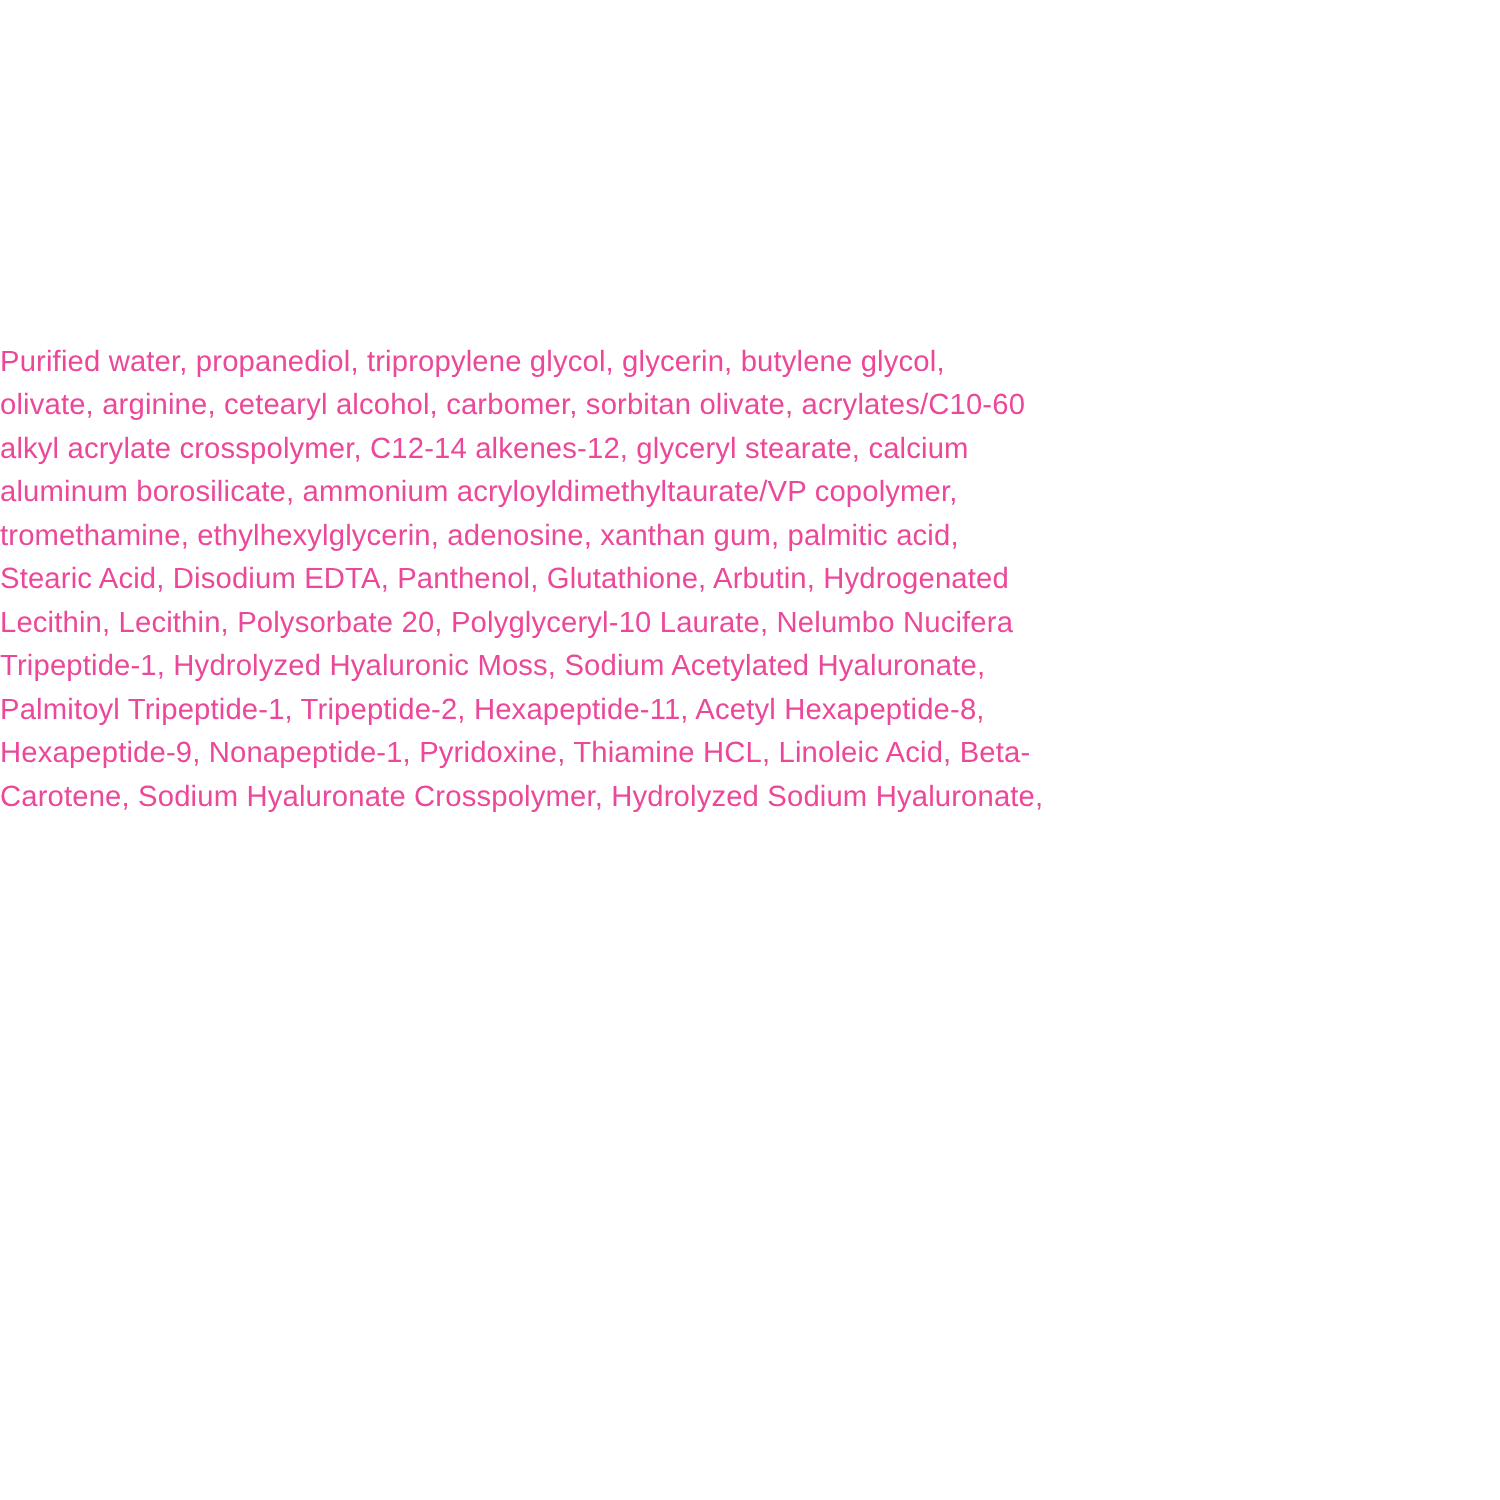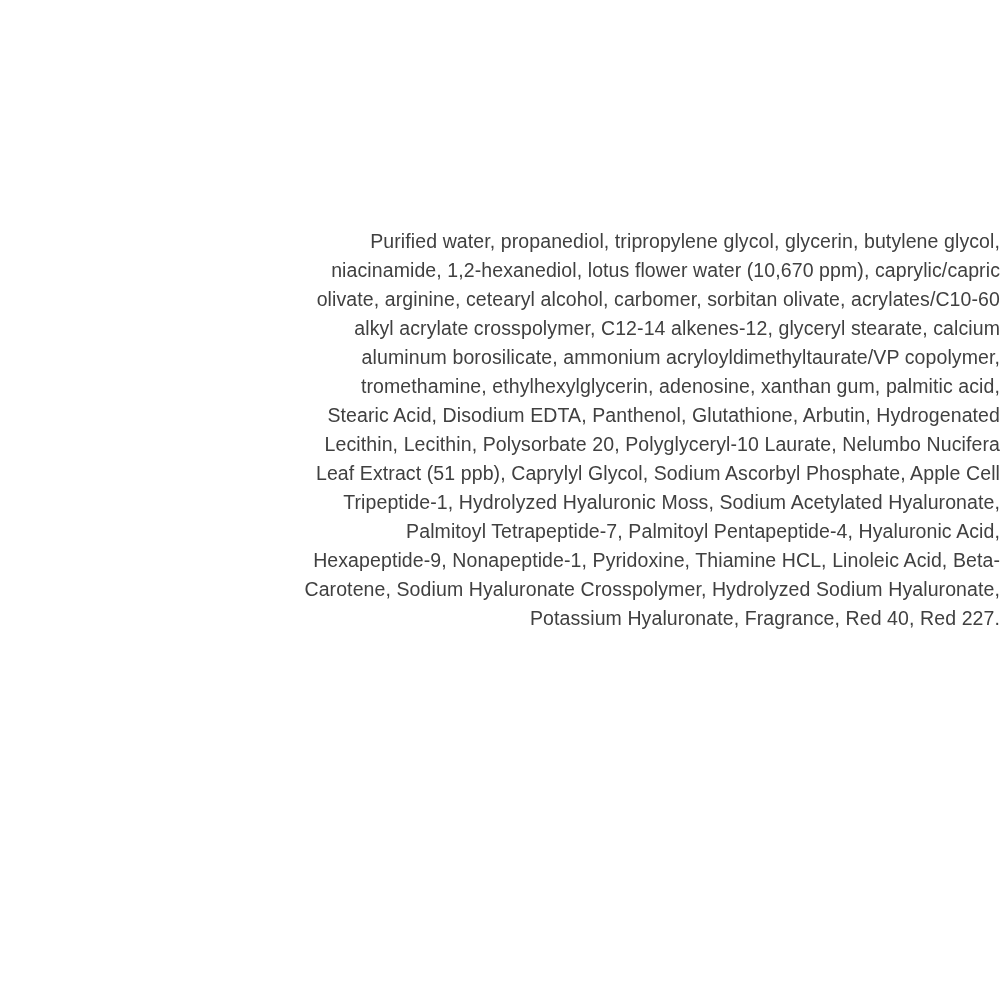--- a/index.html
+++ b/index.html
@@ -8,43 +8,40 @@
     width: 1000px;
     height: 1000px;
     background: #ffffff;
     overflow: hidden;
   }
   .ingredients-list {
     position: absolute;
     top: 227px;
     left: 0;
     width: 1000px;
-    text-align: right;
+    text-align: left;
     font-family: "Liberation Sans", "DejaVu Sans", sans-serif;
     font-size: 19.5px;
     line-height: 29px;
     font-weight: 400;
-    color: #404040;
+    color: #ec4899;
     letter-spacing: 0.1px;
   }
   .ingredients-line {
     white-space: nowrap;
   }
 </style>
 </head>
 <body>
 
 <div class="ingredients-list">
   <div class="ingredients-line">Purified water, propanediol, tripropylene glycol, glycerin, butylene glycol,</div>
-  <div class="ingredients-line">niacinamide, 1,2-hexanediol, lotus flower water (10,670 ppm), caprylic/capric</div>
   <div class="ingredients-line">olivate, arginine, cetearyl alcohol, carbomer, sorbitan olivate, acrylates/C10-60</div>
   <div class="ingredients-line">alkyl acrylate crosspolymer, C12-14 alkenes-12, glyceryl stearate, calcium</div>
   <div class="ingredients-line">aluminum borosilicate, ammonium acryloyldimethyltaurate/VP copolymer,</div>
   <div class="ingredients-line">tromethamine, ethylhexylglycerin, adenosine, xanthan gum, palmitic acid,</div>
   <div class="ingredients-line">Stearic Acid, Disodium EDTA, Panthenol, Glutathione, Arbutin, Hydrogenated</div>
   <div class="ingredients-line">Lecithin, Lecithin, Polysorbate 20, Polyglyceryl-10 Laurate, Nelumbo Nucifera</div>
-  <div class="ingredients-line">Leaf Extract (51 ppb), Caprylyl Glycol, Sodium Ascorbyl Phosphate, Apple Cell</div>
   <div class="ingredients-line">Tripeptide-1, Hydrolyzed Hyaluronic Moss, Sodium Acetylated Hyaluronate,</div>
-  <div class="ingredients-line">Palmitoyl Tetrapeptide-7, Palmitoyl Pentapeptide-4, Hyaluronic Acid,</div>
+  <div class="ingredients-line">Palmitoyl Tripeptide-1, Tripeptide-2, Hexapeptide-11, Acetyl Hexapeptide-8,</div>
   <div class="ingredients-line">Hexapeptide-9, Nonapeptide-1, Pyridoxine, Thiamine HCL, Linoleic Acid, Beta-</div>
   <div class="ingredients-line">Carotene, Sodium Hyaluronate Crosspolymer, Hydrolyzed Sodium Hyaluronate,</div>
-  <div class="ingredients-line">Potassium Hyaluronate, Fragrance, Red 40, Red 227.</div>
 </div>
 
 </body></html>

